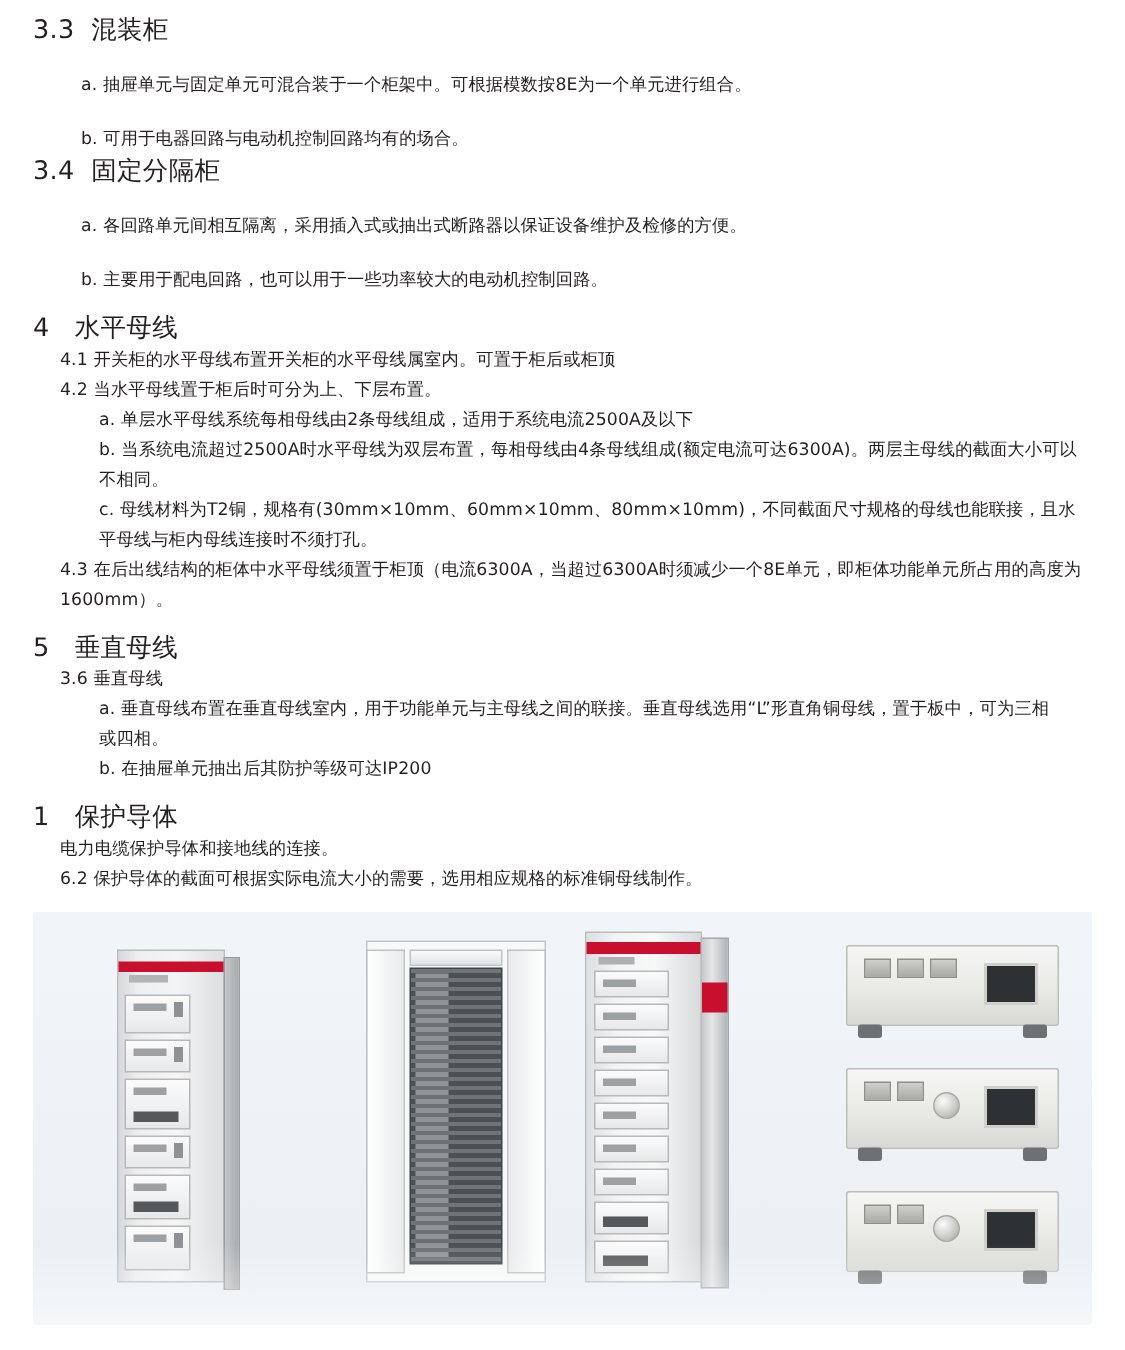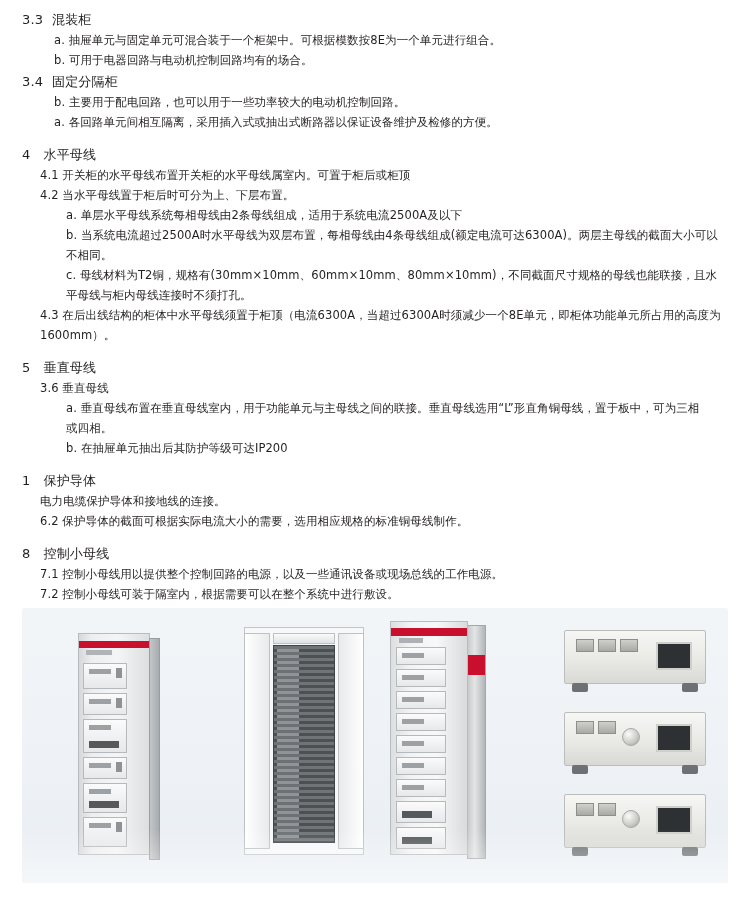--- a/index.html
+++ b/index.html
@@ -18,32 +18,32 @@
     position: relative;
     width: 750px;
     height: 900px;
     box-sizing: border-box;
     padding: 10px 22px 0 22px;
   }
   .section {
     margin-bottom: 2px;
   }
   .heading {
-    font-size: 13px;
+    font-size: 17px;
     line-height: 20px;
     letter-spacing: 0.2px;
     white-space: pre;
   }
   .para {
     font-size: 11.5px;
     line-height: 20px;
     letter-spacing: 0.1px;
   }
   .indent1 { padding-left: 18px; }
-  .indent2 { padding-left: 32px; }
+  .indent2 { padding-left: 32px; margin-top: 16px; }
   .indent3 { padding-left: 44px; }
   .gap-before { margin-top: 13px; }
 
   
   .photo-band {
     position: absolute;
     left: 22px;
     top: 608px;
     width: 706px;
     height: 275px;
@@ -199,22 +199,22 @@
 <div class="page">
 
   <div class="section">
     <div class="heading">3.3  混装柜</div>
     <div class="para indent2">a. 抽屉单元与固定单元可混合装于一个柜架中。可根据模数按8E为一个单元进行组合。</div>
     <div class="para indent2">b. 可用于电器回路与电动机控制回路均有的场合。</div>
   </div>
 
   <div class="section">
     <div class="heading">3.4  固定分隔柜</div>
+    <div class="para indent2">a. 各回路单元间相互隔离，采用插入式或抽出式断路器以保证设备维护及检修的方便。</div>
     <div class="para indent2">b. 主要用于配电回路，也可以用于一些功率较大的电动机控制回路。</div>
-    <div class="para indent2">a. 各回路单元间相互隔离，采用插入式或抽出式断路器以保证设备维护及检修的方便。</div>
   </div>
 
   <div class="section gap-before">
     <div class="heading">4   水平母线</div>
     <div class="para indent1">4.1 开关柜的水平母线布置开关柜的水平母线属室内。可置于柜后或柜顶</div>
     <div class="para indent1">4.2 当水平母线置于柜后时可分为上、下层布置。</div>
     <div class="para indent3">a. 单层水平母线系统每相母线由2条母线组成，适用于系统电流2500A及以下</div>
     <div class="para indent3">b. 当系统电流超过2500A时水平母线为双层布置，每相母线由4条母线组成(额定电流可达6300A)。两层主母线的截面大小可以不相同。</div>
     <div class="para indent3">c. 母线材料为T2铜，规格有(30mm×10mm、60mm×10mm、80mm×10mm)，不同截面尺寸规格的母线也能联接，且水平母线与柜内母线连接时不须打孔。</div>
     <div class="para indent1">4.3 在后出线结构的柜体中水平母线须置于柜顶（电流6300A，当超过6300A时须减少一个8E单元，即柜体功能单元所占用的高度为1600mm）。</div>

